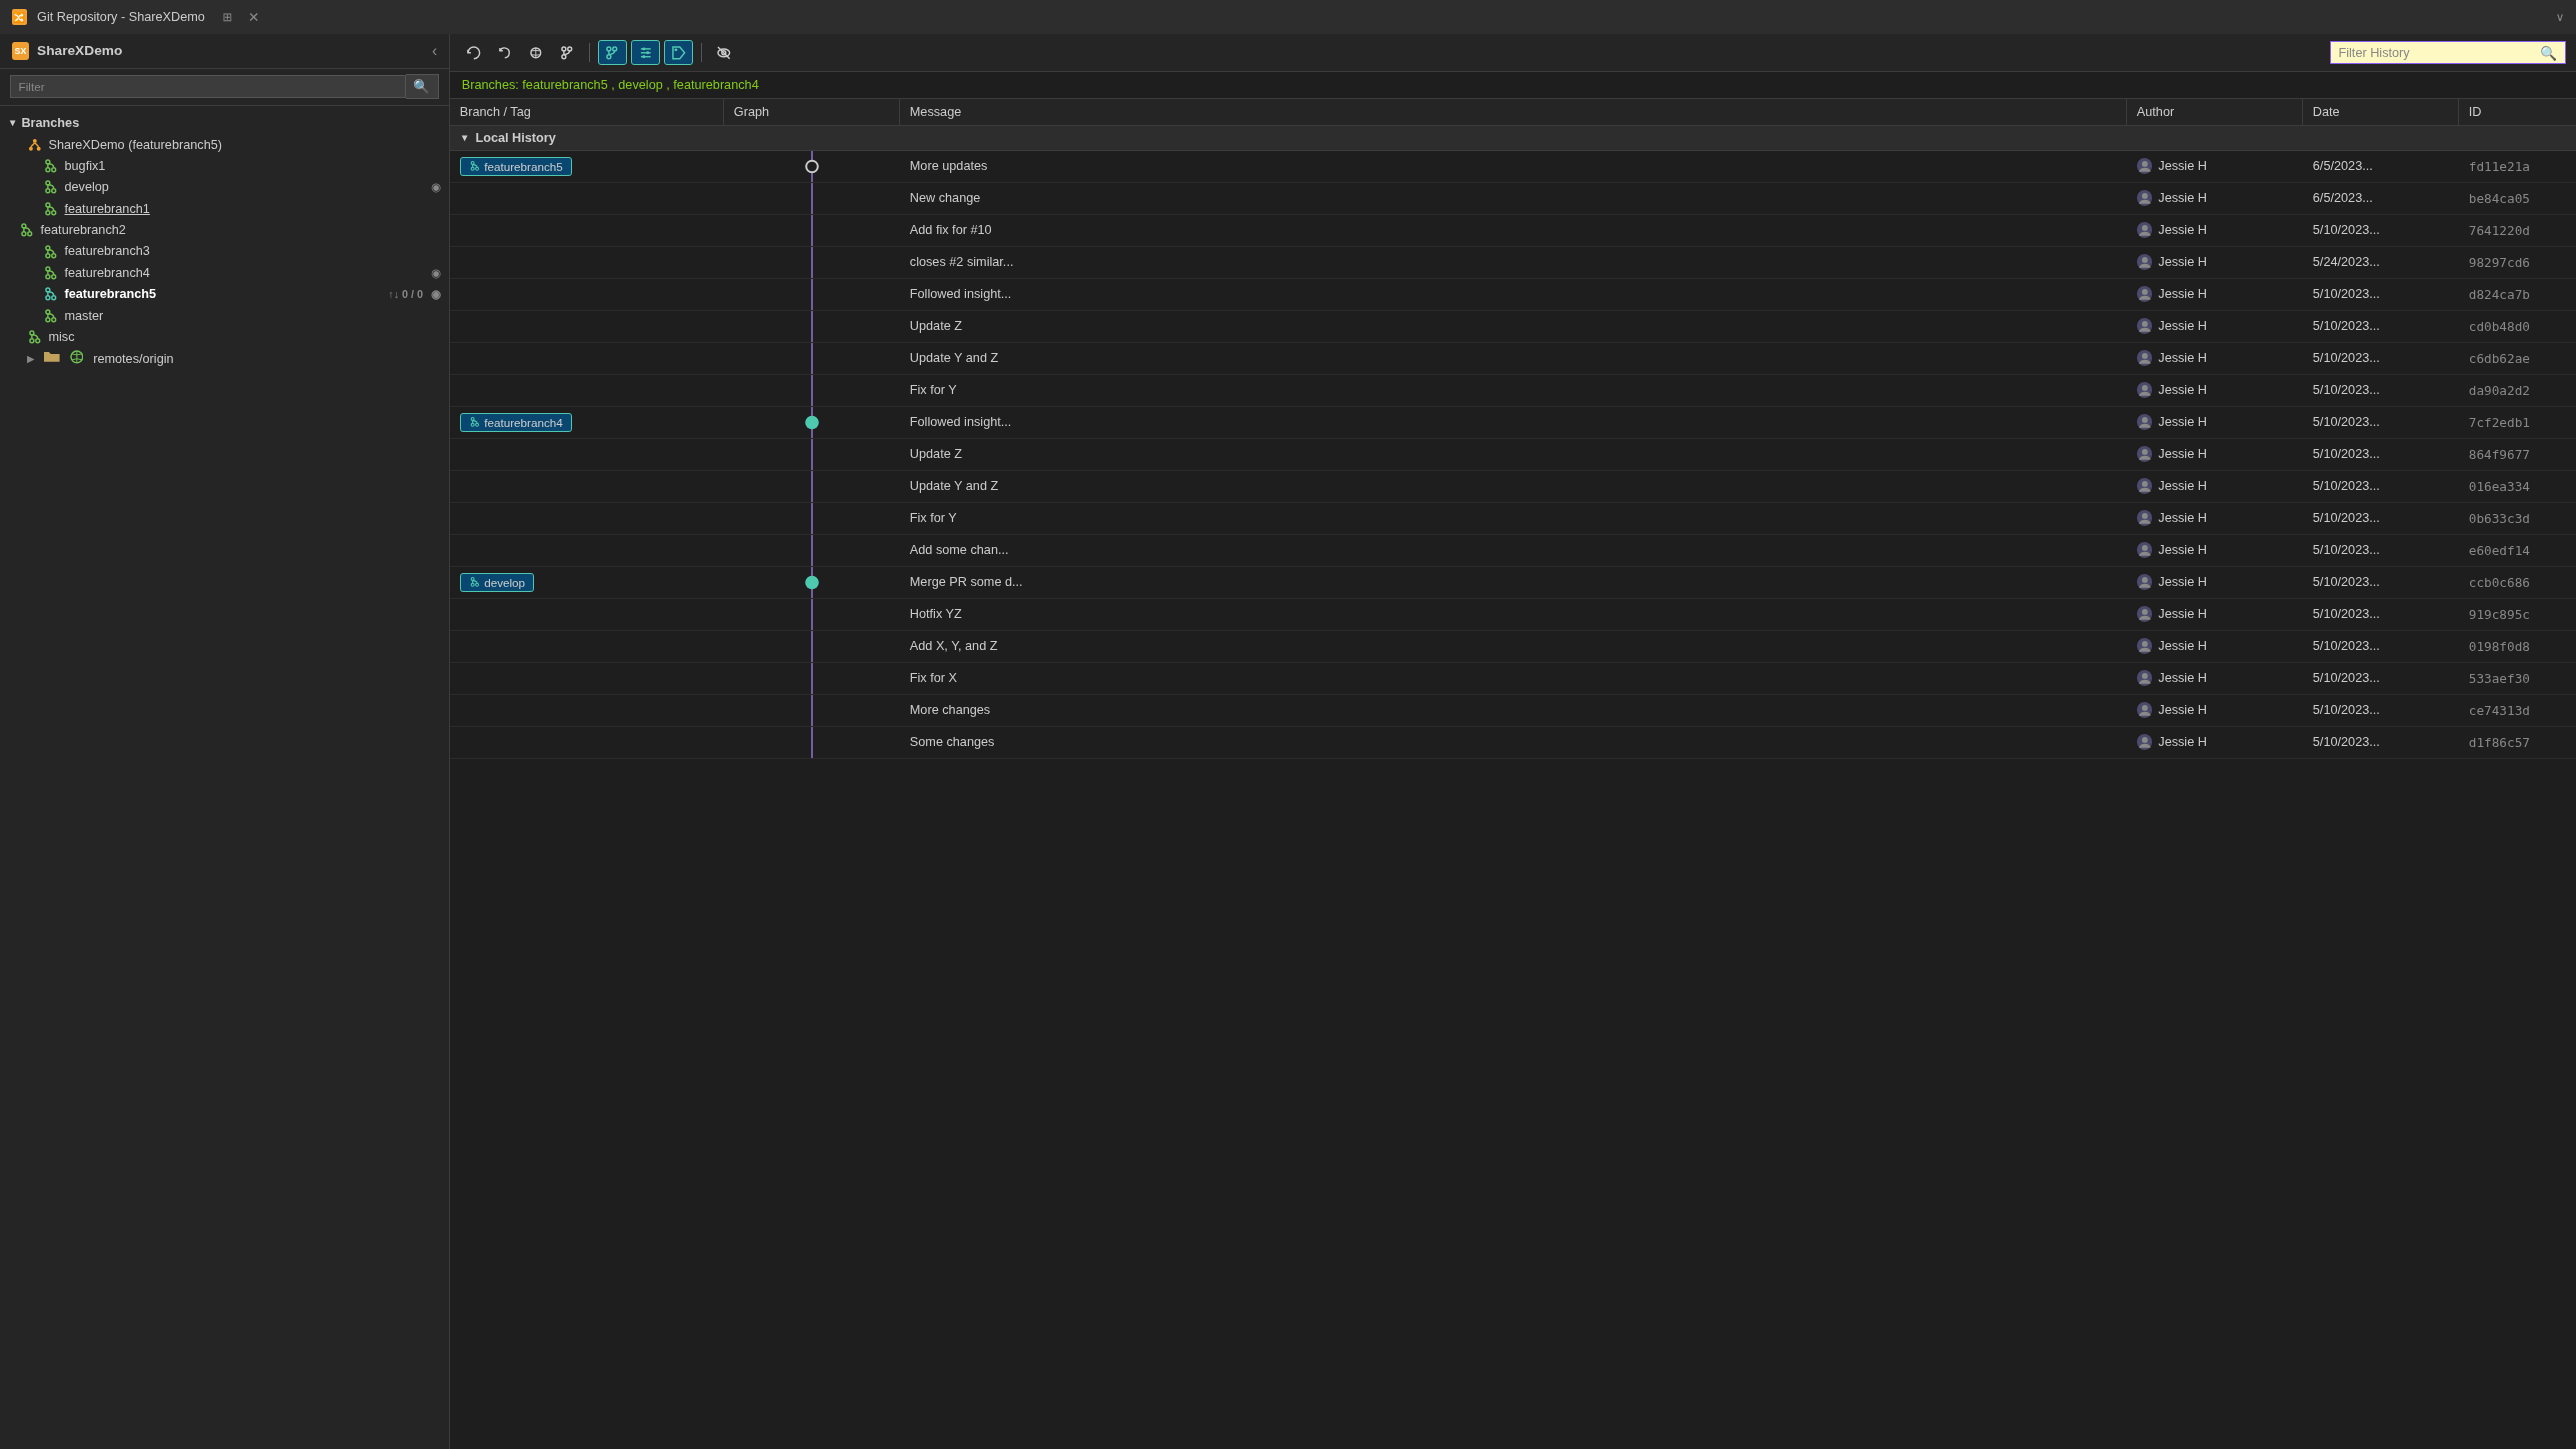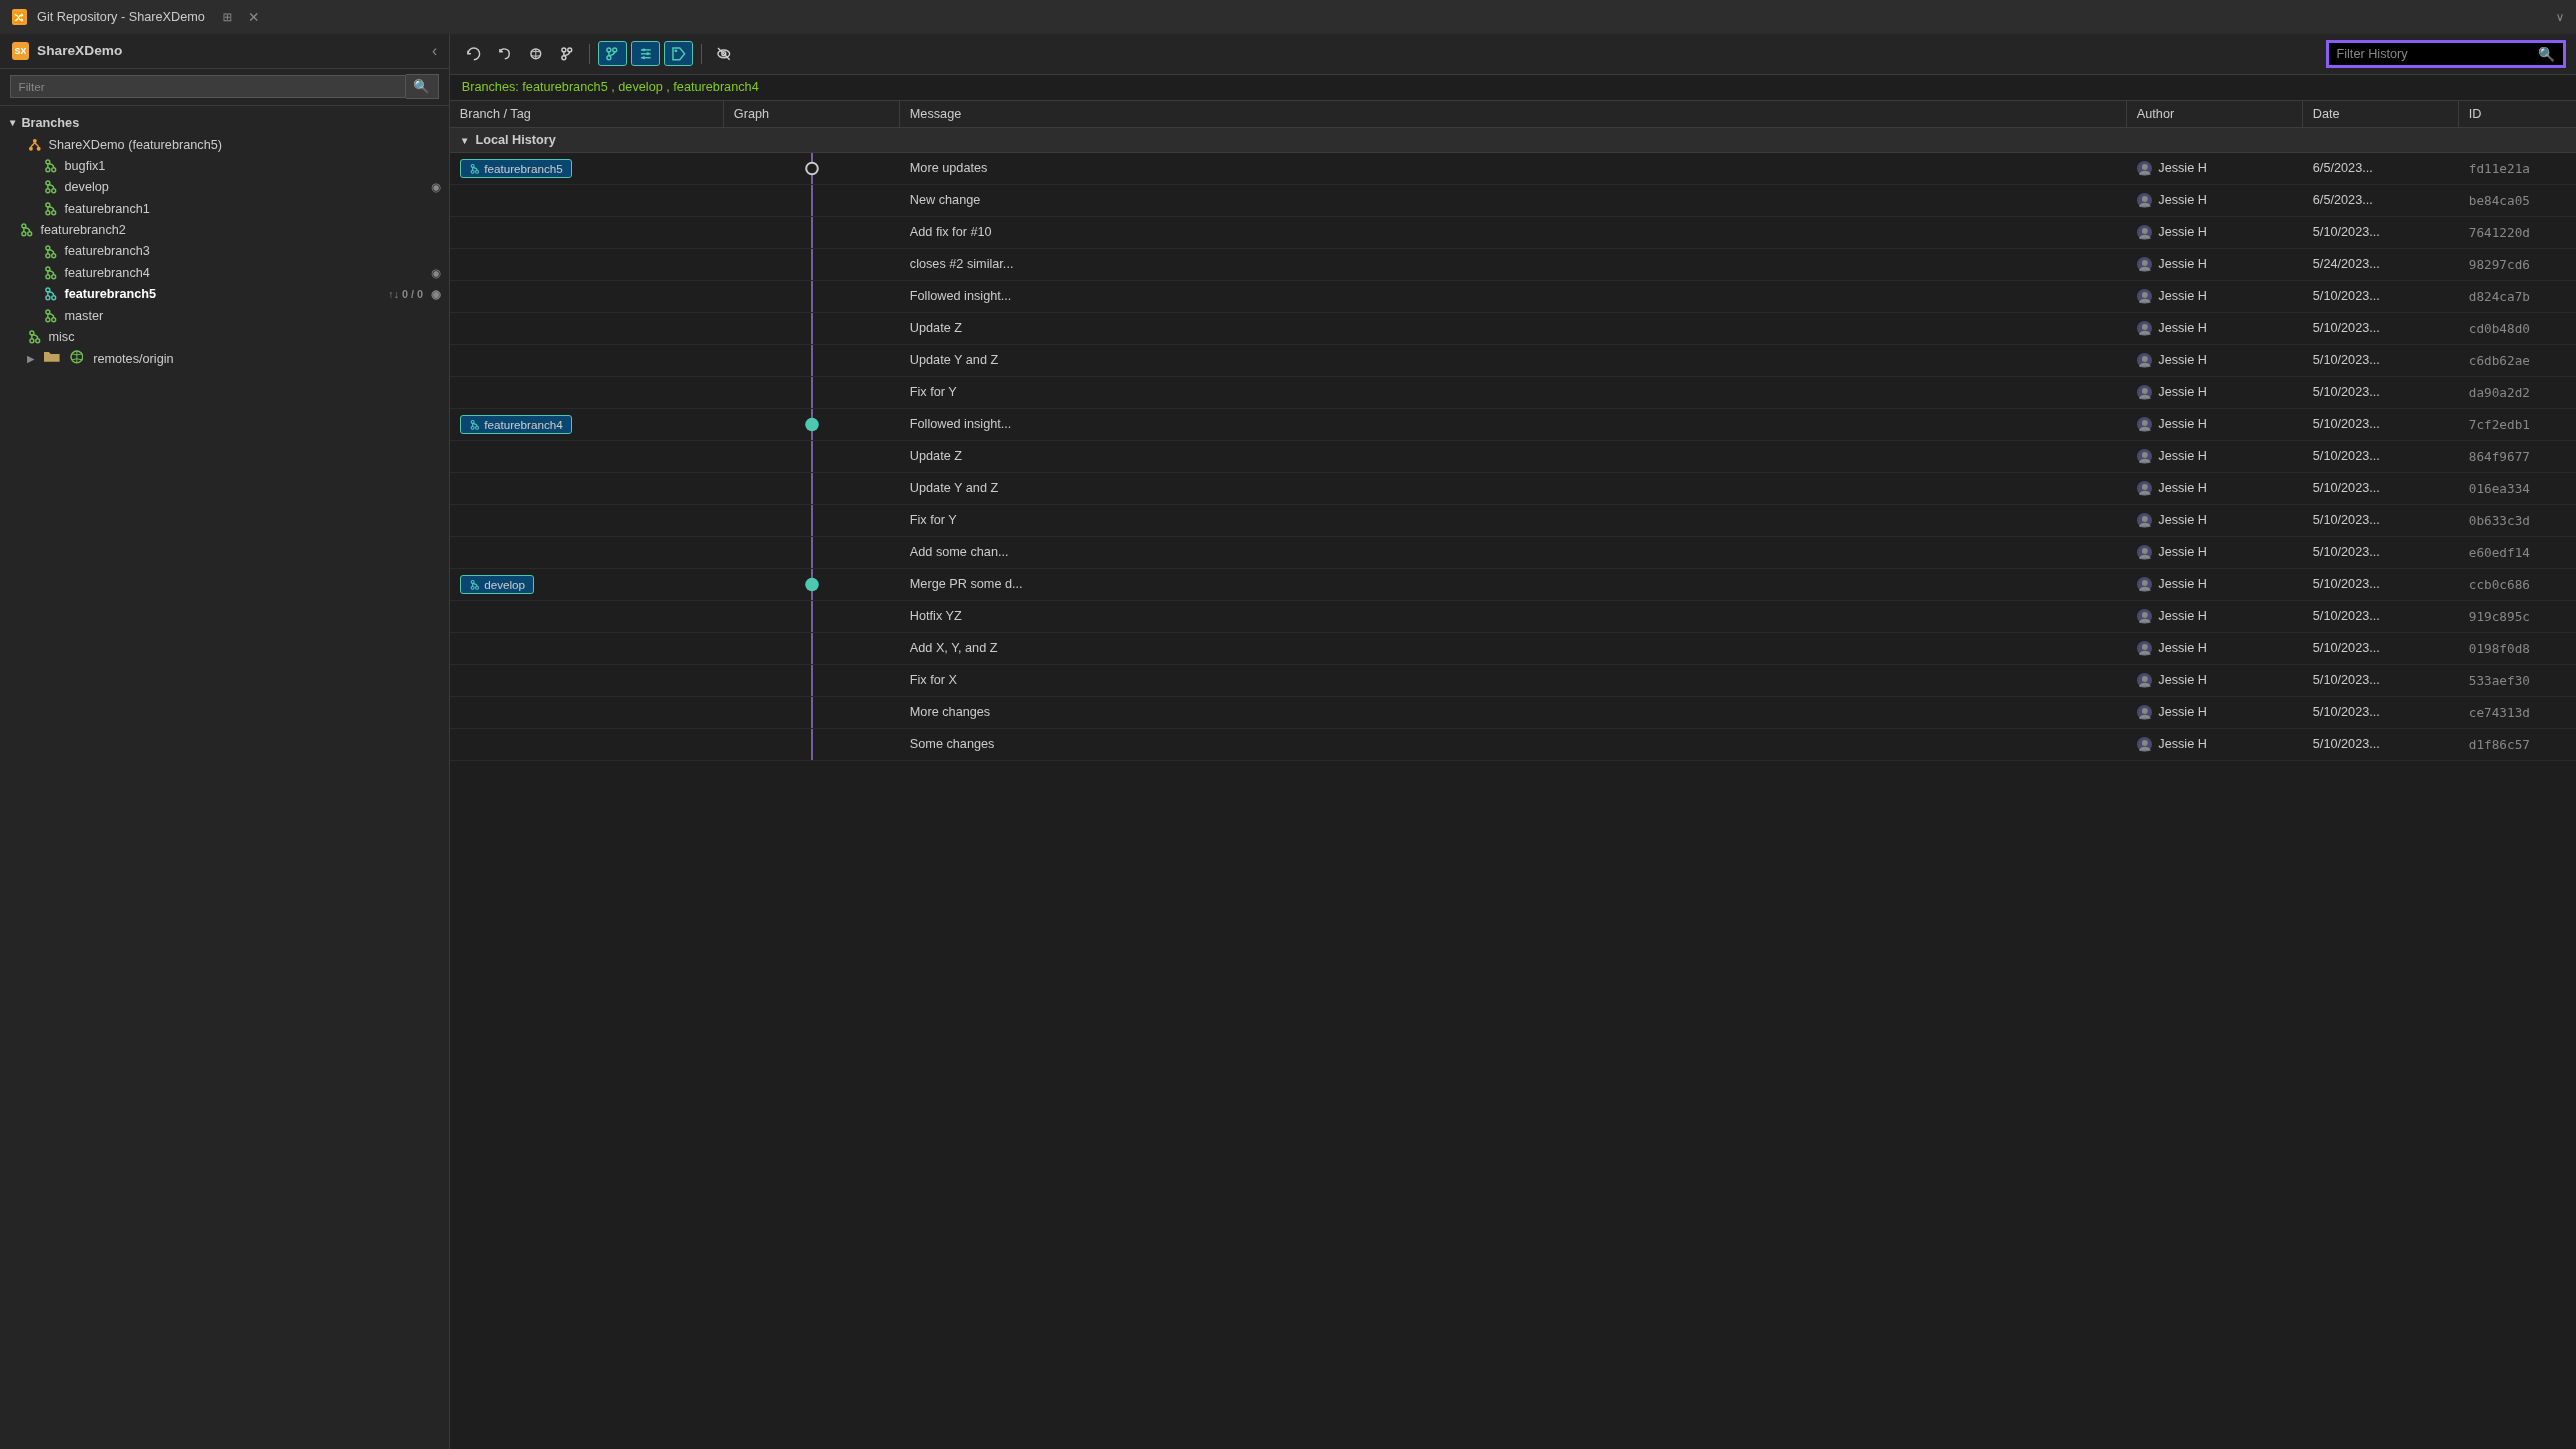--- a/index.html
+++ b/index.html
@@ -174,22 +174,22 @@
     .toolbar-btn.active {
       background: #094771;
       border: 1px solid #4ec9b0;
       color: #4ec9b0;
     }
     .toolbar-sep { width: 1px; height: 19.6px; background: #555; margin: 0 3.9px; }
     .toolbar-spacer { flex: 1; }
     .filter-history-box {
       display: flex;
       align-items: center;
-      background: #000000;
-      border: 3px solid #8b5cf6;
+      background: #fef9c3;
+      border: 1px solid #8b5cf6;
       padding: 2.9px 7.8px;
       gap: 5.9px;
     }
     .filter-history-input {
       background: transparent;
       border: none;
       color: #888;
       font-size: 12.7px;
       outline: none;
       width: 196px;
@@ -371,21 +371,21 @@
               <circle cx="11" cy="12" r="2" fill="none" stroke="#6ec050" stroke-width="1.5"></circle>
               <circle cx="5" cy="12" r="2" fill="none" stroke="#6ec050" stroke-width="1.5"></circle>
               <line x1="5" y1="6" x2="5" y2="10" stroke="#6ec050" stroke-width="1.5"></line>
               <path d="M5 6 Q11 6 11 10" fill="none" stroke="#6ec050" stroke-width="1.5"></path>
             </svg>
         </span>
         <span class="branch-name">develop</span>
         <span class="branch-eye">◉</span>
       </div>
 
-      <div class="branch-item" style="padding-left:43px;">
+      <div class="branch-item" style="padding-left:43px;text-decoration:underline;">
         <span class="branch-icon icon-branch">
           <svg width="15.6" height="15.6" viewBox="0 0 16 16">
               <circle cx="5" cy="4" r="2" fill="none" stroke="#6ec050" stroke-width="1.5"></circle>
               <circle cx="11" cy="12" r="2" fill="none" stroke="#6ec050" stroke-width="1.5"></circle>
               <circle cx="5" cy="12" r="2" fill="none" stroke="#6ec050" stroke-width="1.5"></circle>
               <line x1="5" y1="6" x2="5" y2="10" stroke="#6ec050" stroke-width="1.5"></line>
               <path d="M5 6 Q11 6 11 10" fill="none" stroke="#6ec050" stroke-width="1.5"></path>
             </svg>
         </span>
         <span class="branch-name">featurebranch1</span>

